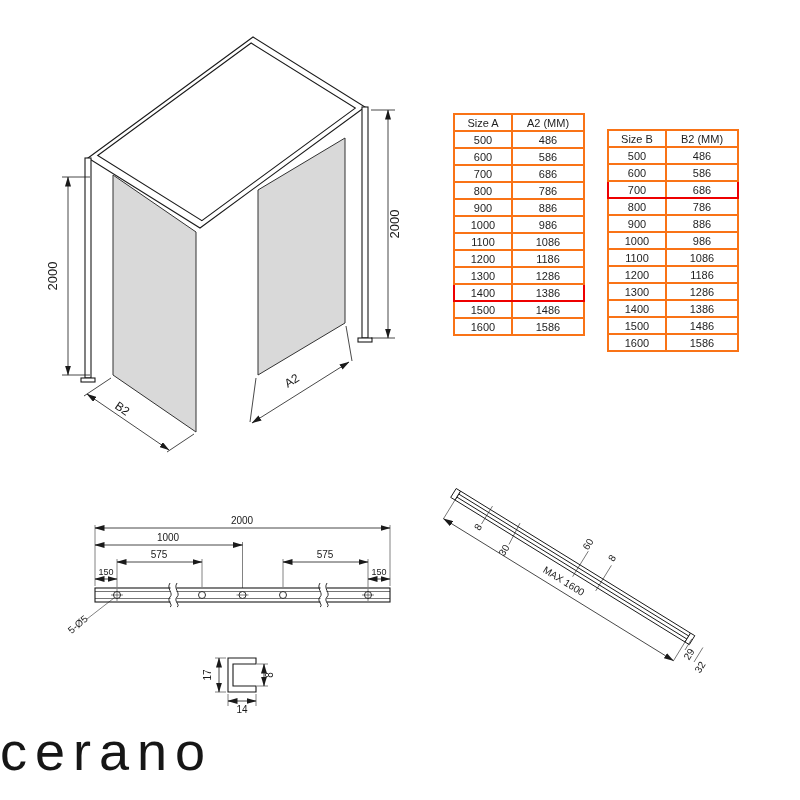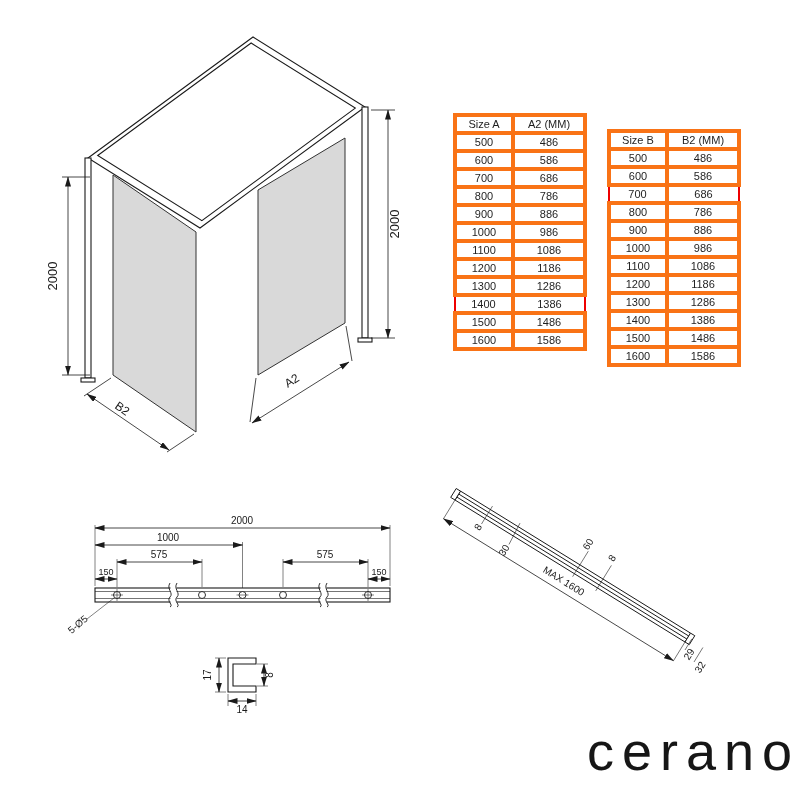--- a/index.html
+++ b/index.html
@@ -1,26 +1,26 @@
 <!DOCTYPE html>
 <html style="--hl: #ee0000;"><head>
 <meta charset="utf-8">
 <style>
   * { margin:0; padding:0; box-sizing:border-box; }
   html,body { width:800px; height:800px; background:#ffffff; font-family:"Liberation Sans",sans-serif; }
   body { position:relative; overflow:hidden; }
   .abs { position:absolute; }
   table { border-collapse:collapse; font-size:11px; color:#1e1e1e; }
-  th,td { border:4px solid #f97316; text-align:center; font-weight:400; padding:1px 4px; height:17px; background:#fff; }
+  th,td { border:2px solid #f97316; text-align:center; font-weight:400; padding:1px 4px; height:17px; background:#fff; }
   th:first-child, td:first-child { width:58px; }
   th:last-child, td:last-child { width:72px; }
   tr.hl td { border-top:2px solid var(--hl,#f00); border-bottom:2px solid var(--hl,#f00); }
   tr.hl td:first-child { border-left:2px solid var(--hl,#f00); }
   tr.hl td:last-child { border-right:2px solid var(--hl,#f00); }
-  .logo { position:absolute; left:0; right:0; top:720px; text-align:right; font-size:54px; font-weight:300; letter-spacing:8px; color:#161616; }
+  .logo { position:absolute; left:0; right:0; top:720px; text-align:left; font-size:54px; font-weight:300; letter-spacing:8px; color:#161616; }
   svg text { font-family:"Liberation Sans",sans-serif; fill:#1a1a1a; }
 </style>
 </head>
 <body>
 
 <svg class="abs" style="left:40px; top:5px" width="390" height="470" viewBox="0 0 390 470">
   <defs>
     <marker id="ar1" viewBox="0 0 10 6" markerWidth="10" markerHeight="6" refX="9.5" refY="3" orient="auto-start-reverse" markerUnits="userSpaceOnUse">
       <path d="M0,0 L10,3 L0,6 Z" fill="#1a1a1a"></path>
     </marker>

